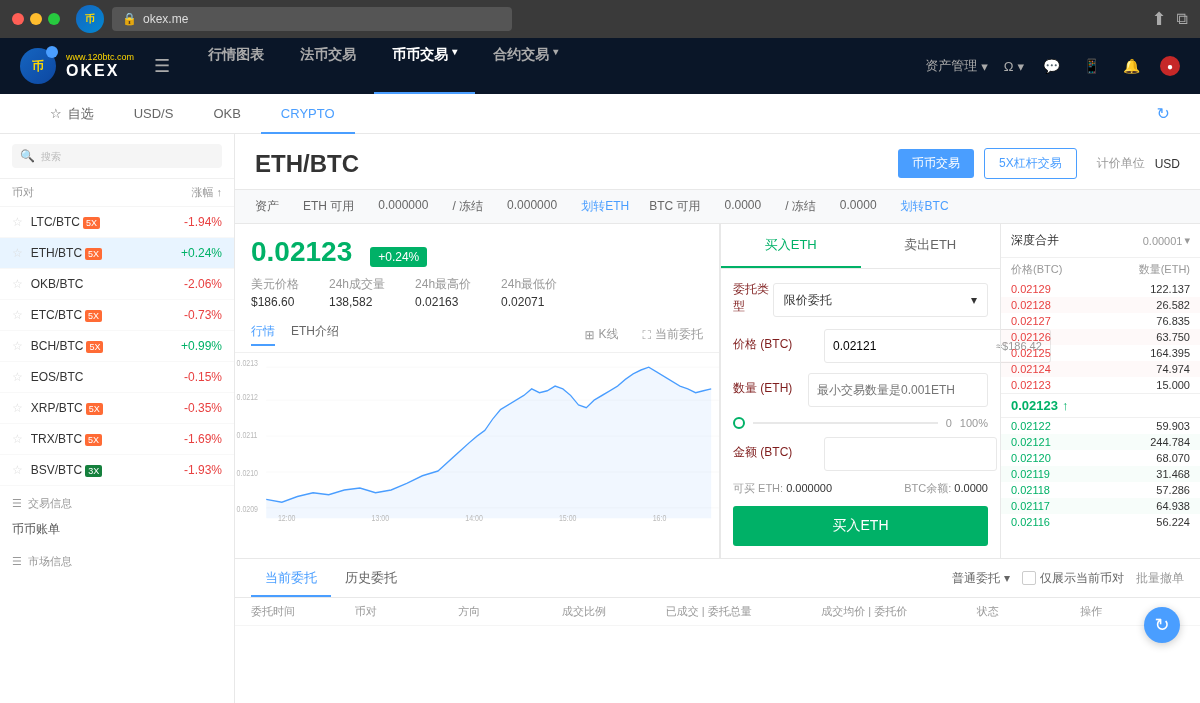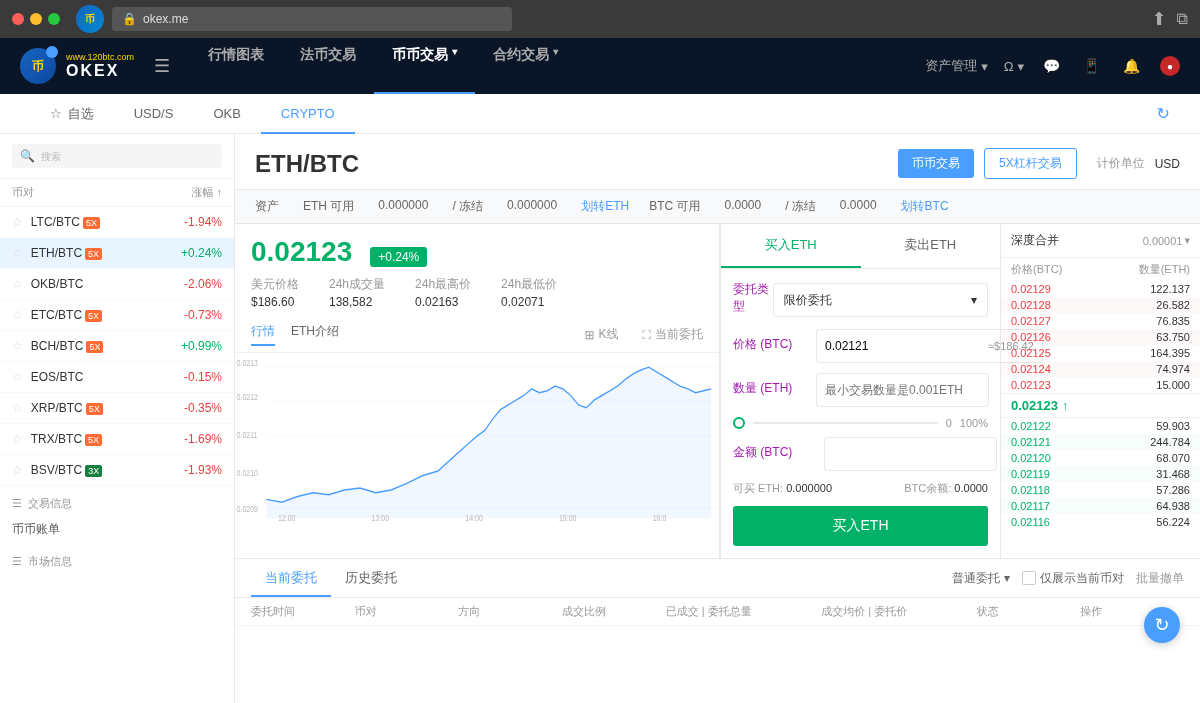--- a/index.html
+++ b/index.html
@@ -343,21 +343,21 @@
       cursor: pointer;
       color: #666;
     }
     .trade-tab.buy {
       color: #00b167;
       border-bottom: 2px solid #00b167;
     }
     .trade-tab.sell { color: #666; }
     .trade-form { padding: 12px; }
     .form-row { margin-bottom: 10px; }
-    .form-label { font-size: 12px; color: #a21caf; margin-bottom: 4px; }
+    .form-label { font-size: 12px; color: #7f1d1d; margin-bottom: 4px; }
     .form-select {
       width: 100%;
       height: 34px;
       border: 1px solid #e8e8e8;
       border-radius: 3px;
       padding: 0 10px;
       font-size: 12px;
       background: white;
       display: flex;
       align-items: center;
@@ -741,31 +741,31 @@
             <div style="display:flex;align-items:center;justify-content:space-between;">
               <span class="form-label">委托类型</span>
               <div class="form-select">
                 <span>限价委托</span>
                 <span>▾</span>
               </div>
             </div>
           </div>
           
           <div class="form-row">
-            <div style="display:flex;align-items:center;gap:8px;">
+            <div style="display:flex;align-items:center;gap:16px;">
               <span class="form-label" style="width:75px;flex-shrink:0;">价格 (BTC)</span>
               <div class="form-input-wrap" style="flex:1;">
                 <input class="form-input" type="text" value="0.02121" style="">
                 <span class="form-input-suffix">≈$186.42</span>
               </div>
             </div>
           </div>
           
           <div class="form-row">
-            <div style="display:flex;align-items:center;gap:8px;">
+            <div style="display:flex;align-items:center;">
               <span class="form-label" style="width:75px;flex-shrink:0;">数量 (ETH)</span>
               <div class="form-input-wrap" style="flex:1;">
                 <input class="form-input" type="text" placeholder="最小交易数量是0.001ETH" style="">
               </div>
             </div>
           </div>
           
           <div class="slider-row">
             <div class="slider-dot"></div>
             <div class="slider-line"></div>

